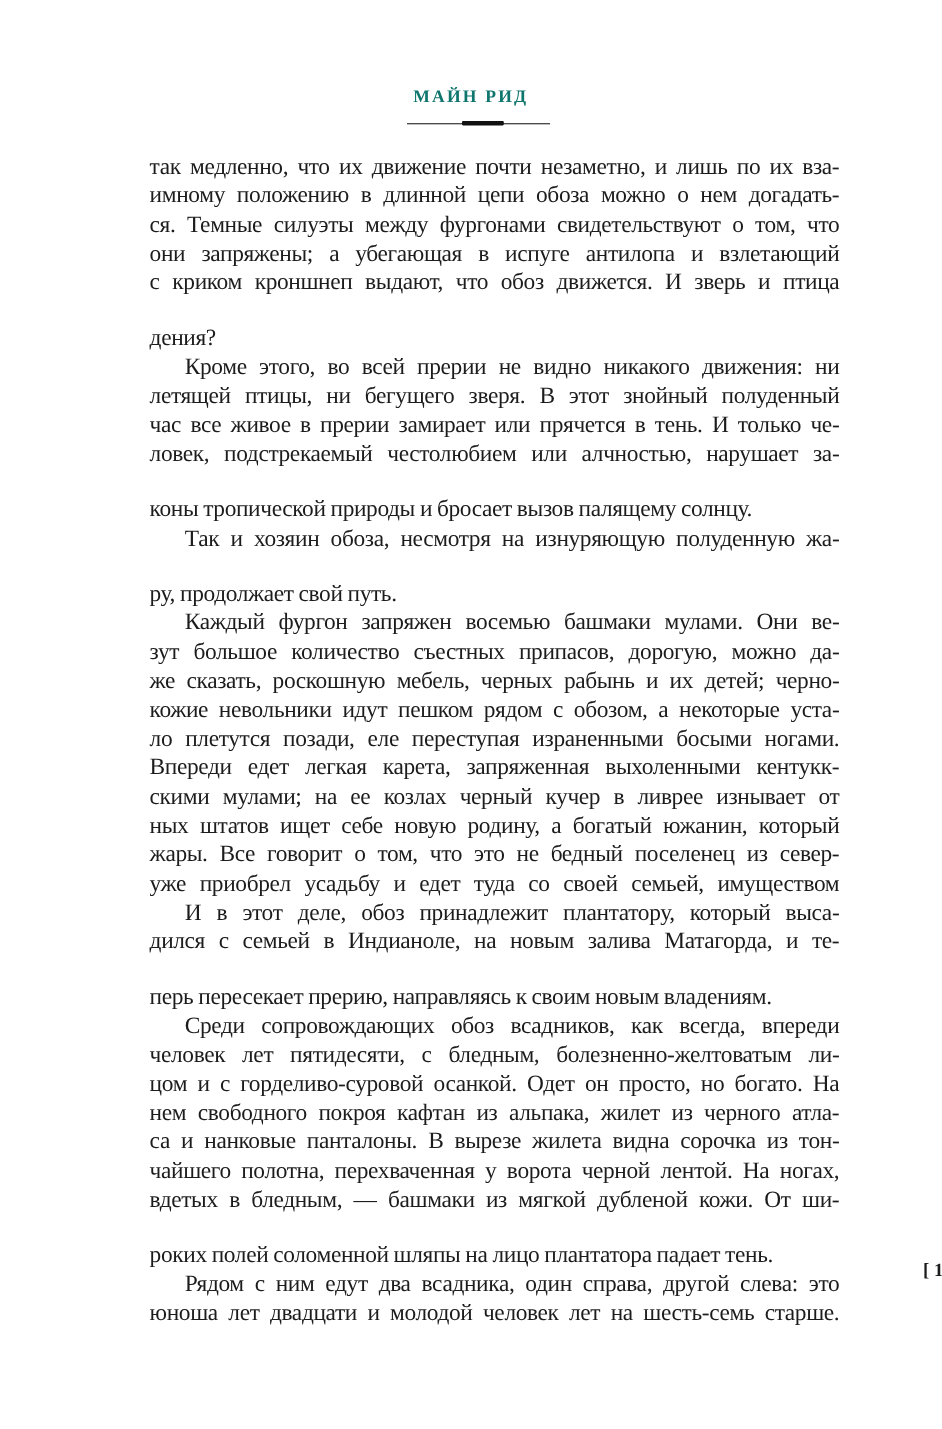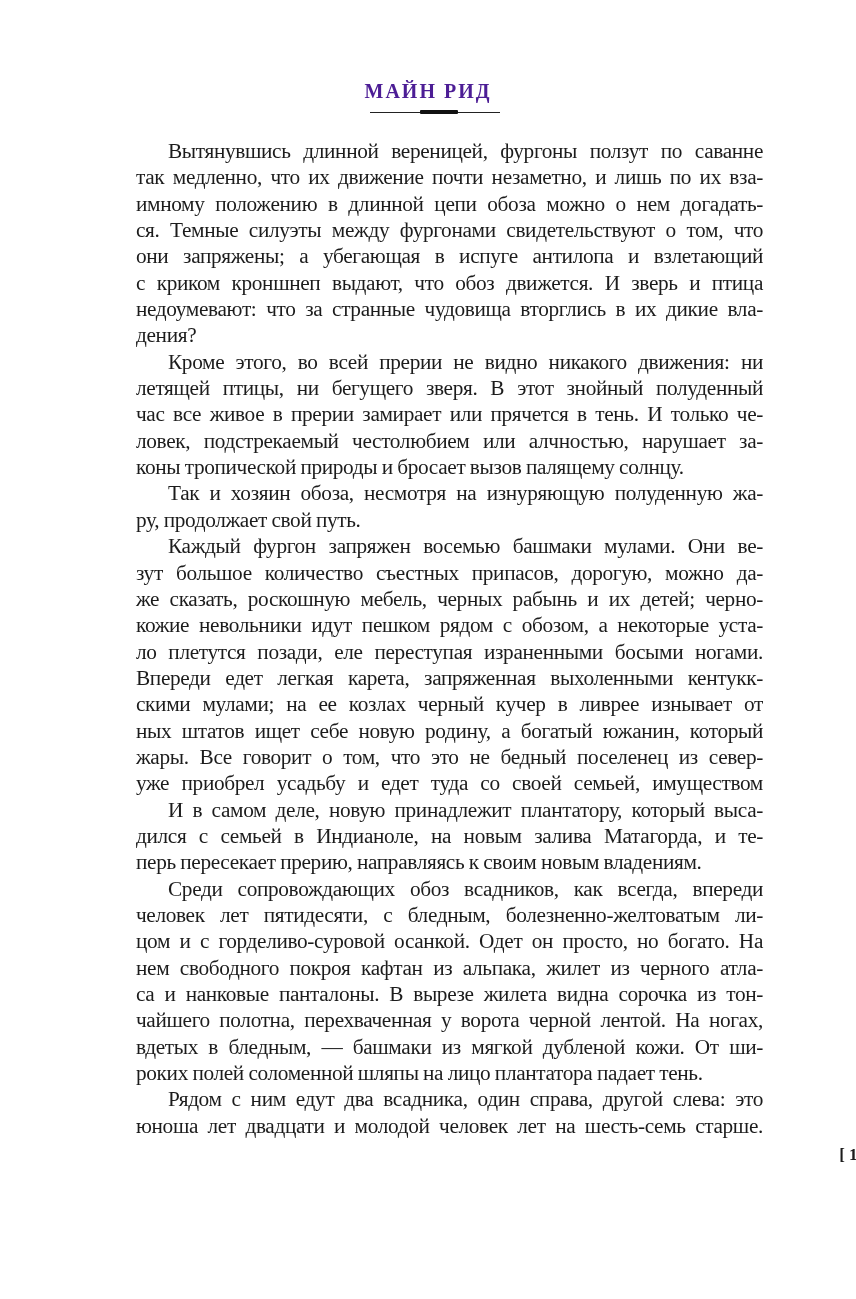--- a/index.html
+++ b/index.html
@@ -1,48 +1,46 @@
 <!DOCTYPE html>
 <html><head>
 <meta charset="utf-8">
 <style>
   html, body { margin: 0; padding: 0; background: #ffffff; }
   body { width: 856px; height: 1299px; position: relative; overflow: hidden;
          font-family: "Liberation Serif", "DejaVu Serif", serif; color: #1c1c1c; }
   .header { position: absolute; top: 80px; left: 0; width: 856px; text-align: center; }
-  .header .title { font-weight: bold; font-size: 20px; letter-spacing: 2px; color: #4c1d95; }
+  .header .title { font-weight: bold; font-size: 16px; letter-spacing: 2px; color: #0f766e; }
   .rule { position: absolute; top: 112px; left: 370px; width: 130px; height: 1px; background: #222; }
   .rule-thick { position: absolute; top: 110px; left: 420px; width: 38px; height: 4px; background: #111; border-radius: 1px; }
   .body { position: absolute; top: 138px; left: 136px; width: 627px; }
   .line { display: block; font-size: 21.3px; line-height: 26.35px; height: 26.35px;
           text-align: justify; text-align-last: justify; white-space: nowrap; overflow: visible;
           letter-spacing: -0.35px; word-spacing: -0.5px; }
-  .line.last { text-align-last: left; }
+  .line.last { text-align-last: left; margin-top: 24px; }
   .line.indent { text-indent: 32px; }
   .folio { position: absolute; top: 1145px; left: 0; width: 856px; text-align: right;
            font-weight: bold; font-size: 17px; padding-left: 20px; }
 </style>
 </head>
 <body>
 
 <div class="header">
   <span class="title">МАЙН РИД</span>
 </div>
 <div class="rule"></div>
 <div class="rule-thick"></div>
 
 <div class="body" id="text-body">
     <div>
-      <span class="line indent">Вытянувшись длинной вереницей, фургоны ползут по саванне</span>
       <span class="line">так медленно, что их движение почти незаметно, и лишь по их вза-</span>
       <span class="line">имному положению в длинной цепи обоза можно о нем догадать-</span>
       <span class="line">ся. Темные силуэты между фургонами свидетельствуют о том, что</span>
       <span class="line">они запряжены; а убегающая в испуге антилопа и взлетающий</span>
       <span class="line">с криком кроншнеп выдают, что обоз движется. И зверь и птица</span>
-      <span class="line">недоумевают: что за странные чудовища вторглись в их дикие вла-</span>
       <span class="line last">дения?</span>
     </div>
     <div>
       <span class="line indent">Кроме этого, во всей прерии не видно никакого движения: ни</span>
       <span class="line">летящей птицы, ни бегущего зверя. В этот знойный полуденный</span>
       <span class="line">час все живое в прерии замирает или прячется в тень. И только че-</span>
       <span class="line">ловек, подстрекаемый честолюбием или алчностью, нарушает за-</span>
       <span class="line last">коны тропической природы и бросает вызов палящему солнцу.</span>
     </div>
     <div>
@@ -55,21 +53,21 @@
       <span class="line">же сказать, роскошную мебель, черных рабынь и их детей; черно-</span>
       <span class="line">кожие невольники идут пешком рядом с обозом, а некоторые уста-</span>
       <span class="line">ло плетутся позади, еле переступая израненными босыми ногами.</span>
       <span class="line">Впереди едет легкая карета, запряженная выхоленными кентукк-</span>
       <span class="line">скими мулами; на ее козлах черный кучер в ливрее изнывает от</span>
       <span class="line">ных штатов ищет себе новую родину, а богатый южанин, который</span>
       <span class="line">жары. Все говорит о том, что это не бедный поселенец из север-</span>
       <span class="line">уже приобрел усадьбу и едет туда со своей семьей, имуществом</span>
     </div>
     <div>
-      <span class="line indent">И в самом деле, новую принадлежит плантатору, который выса-</span>
+      <span class="line indent">И в этот деле, обоз принадлежит плантатору, который выса-</span>
       <span class="line">дился с семьей в Индианоле, на новым залива Матагорда, и те-</span>
       <span class="line last">перь пересекает прерию, направляясь к своим новым владениям.</span>
     </div>
     <div>
       <span class="line indent">Среди сопровождающих обоз всадников, как всегда, впереди</span>
       <span class="line">человек лет пятидесяти, с бледным, болезненно-желтоватым ли-</span>
       <span class="line">цом и с горделиво-суровой осанкой. Одет он просто, но богато. На</span>
       <span class="line">нем свободного покроя кафтан из альпака, жилет из черного атла-</span>
       <span class="line">са и нанковые панталоны. В вырезе жилета видна сорочка из тон-</span>
       <span class="line">чайшего полотна, перехваченная у ворота черной лентой. На ногах,</span>

